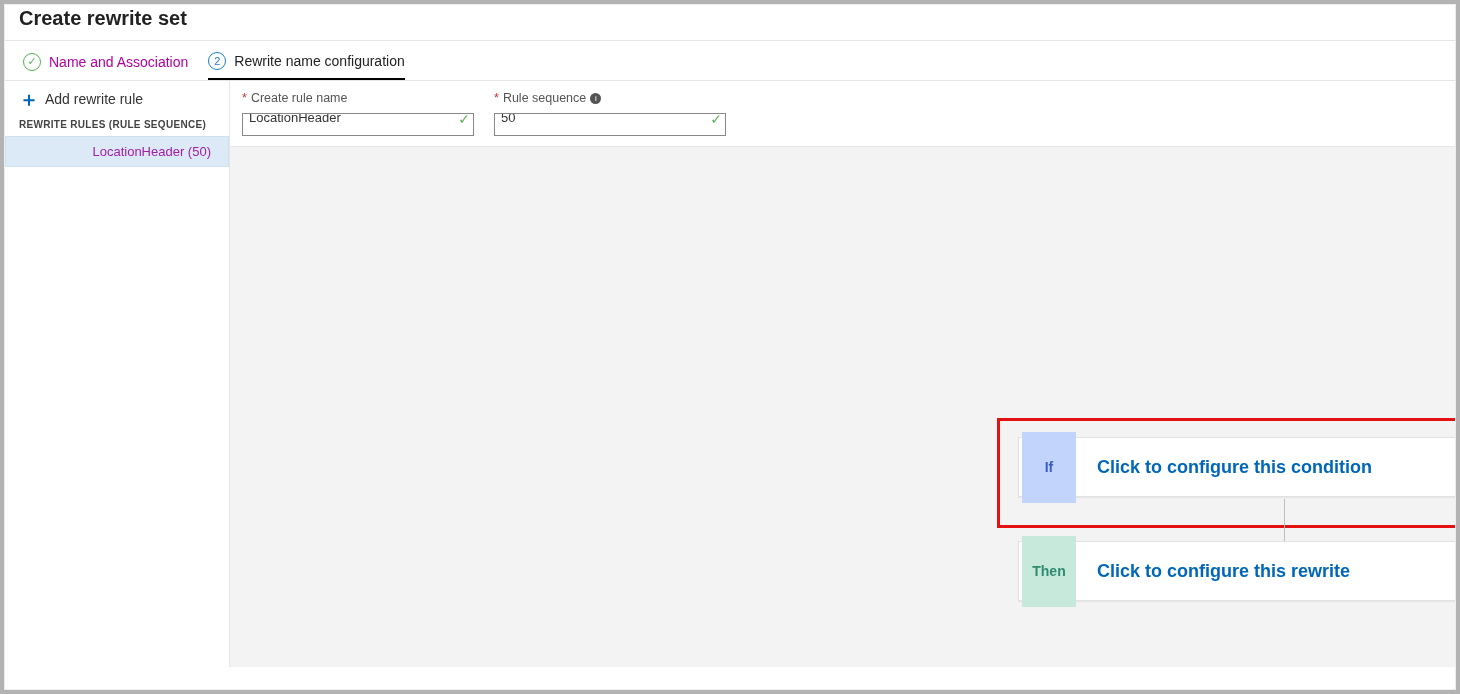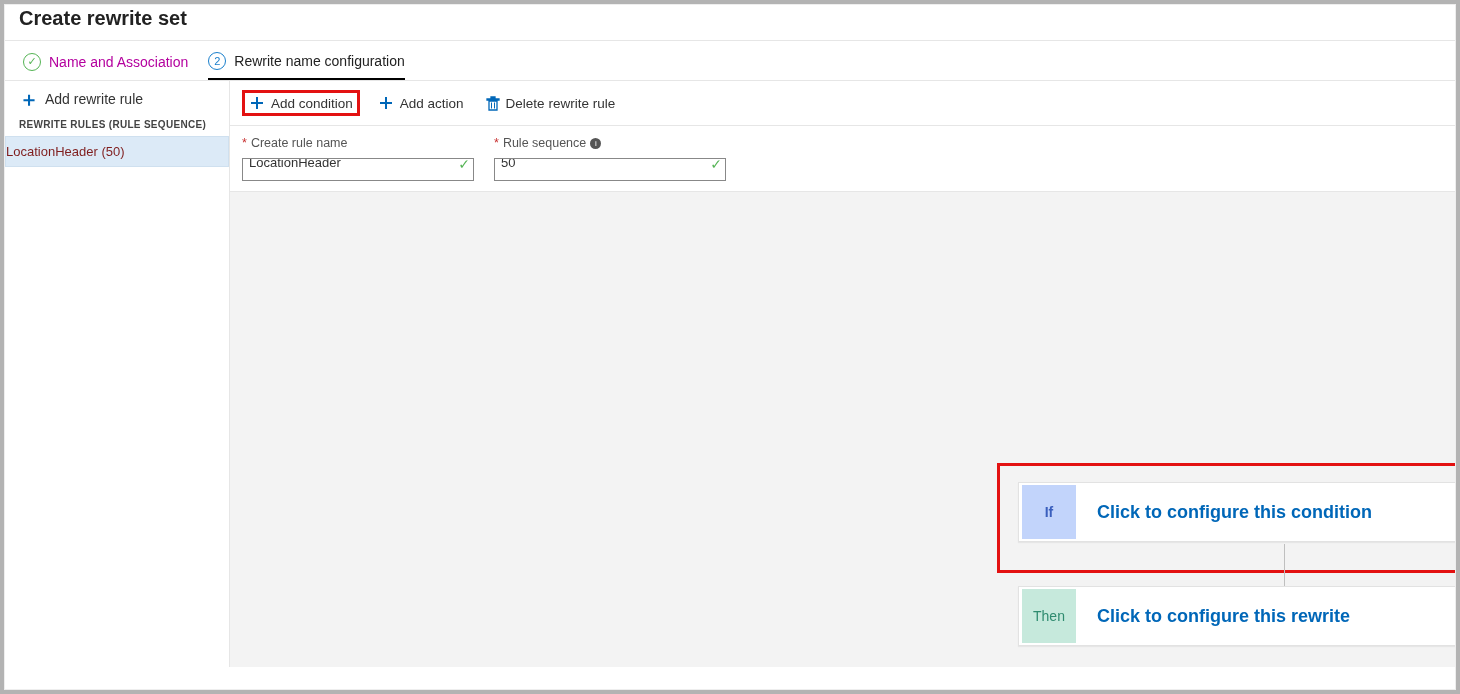--- a/index.html
+++ b/index.html
@@ -17,43 +17,43 @@
   .tab.done .circle { border:1.5px solid #55b455; color:#55b455; }
   .tab.done .tlabel { color:#b4009e; }
   .tab.active .circle { border:1.5px solid #1a7fcc; color:#1a7fcc; }
   .tab.active { border-bottom: 2px solid #000; margin-bottom:-1px; }
   .tab.active .tlabel { color:#222; }
   .body { display:flex; height: calc(100% - 98px); }
   .sidebar { width:225px; border-right:1px solid #e6e6e6; padding: 10px 0 0 0; background:#ffffff; }
   .sidebar .addrule { display:flex; align-items:center; gap:6px; font-size:14px; color:#333; padding: 0 14px 12px 14px; cursor:pointer; }
   .sidebar .plus { color:#0067b8; font-weight:bold; font-size:20px; line-height:14px; }
   .sidebar .sectionlabel { font-size:10px; font-weight:700; color:#444; letter-spacing:0.3px; padding: 0 14px 6px 14px; }
-  .rule-item { background:#dceaf7; padding: 7px 0; font-size:13px; color:#7f1d1d; border:1px solid #cfe0ef; cursor:pointer; }
+  .rule-item { background:#dceaf7; padding: 7px 17px; font-size:13px; color:#a21caf; border:1px solid #cfe0ef; cursor:pointer;text-align:right; }
   .main { flex:1; background:#f3f3f3; display:flex; flex-direction:column; }
   .toolbar { display:flex; align-items:center; gap:14px; background:#ffffff; padding: 9px 12px; border-bottom:1px solid #e6e6e6; }
   .tbtn { display:flex; align-items:center; gap:6px; font-size:13.5px; color:#333; cursor:pointer; padding:2px 4px; }
   .tbtn svg { flex:0 0 auto; }
   .highlight-red { border:3px solid #e31111; }
   .fields { display:flex; gap:20px; padding:10px 12px; background:#ffffff; border-bottom:1px solid #e6e6e6; }
   .field { display:flex; flex-direction:column; }
   .flabel { font-size:12.5px; color:#555; margin-bottom:3px; display:flex; align-items:center; gap:4px; }
   .req { color:#c83030; }
   .info-icon { width:11px; height:11px; border-radius:50%; background:#555; color:#fff; font-size:8px; display:inline-flex; align-items:center; justify-content:center; }
   .input-wrap { position:relative; width:232px; }
   .input-wrap input { width:100%; height:23px; border:1px solid #888; font-size:13px; padding:2px 22px 16px 6px; color:#333; }
   .input-wrap .check { position:absolute; right:4px; top:3px; color:#55b455; font-size:14px; }
   .canvas { flex:1; position:relative; }
   .hlbox { position:absolute; border:3px solid #e31111; }
   #hl1 { left:767px; top:271px; width:590px; height:110px; }
   .card { position:absolute; width:532px; height:60px; background:#fff; border:1px solid #e2e2e2; display:flex; align-items:center; cursor:pointer; box-shadow:0 1px 1px rgba(0,0,0,0.05); }
   #card-if { left:788px; top:290px; }
   #card-then { left:788px; top:394px; }
-  .card .badge { width:54px; height:54px; margin:3px; display:flex; align-items:center; justify-content:center; font-size:14px; }
+  .card .badge { width:54px; height:71px; margin:3px; display:flex; align-items:center; justify-content:center; font-size:14px; }
   .badge-if { background:#c2d4fb; color:#3a5fbd; font-weight:600; }
-  .badge-then { background:#c6e9dc; color:#2f8b6f; font-weight:400; }
+  .badge-then { background:#c6e9dc; color:#2f8b6f; font-weight:700; }
   .card .clink { color:#0067b8; font-size:18px; font-weight:600; margin-left:18px; }
   .connector { position:absolute; left:1054px; top:352px; width:0; height:42px; border-left:1px solid #bfbfbf; }
 </style>
 </head>
 <body>
 
 <div class="window">
 
 
   <h1 class="title">Create rewrite set</h1>
@@ -74,41 +74,20 @@
     <div class="sidebar">
       <div class="addrule">
         <span class="plus">＋</span>
         <span>Add rewrite rule</span>
       </div>
       <div class="sectionlabel">REWRITE RULES (RULE SEQUENCE)</div>
       <div class="rule-item">LocationHeader (50)</div>
     </div>
 
     <div class="main">
-      <div class="toolbar">
-        <div class="tbtn highlight-red">
-          <svg width="16" height="16" viewBox="0 0 16 16">
-              <path d="M7 2h2v5h5v2H9v5H7V9H2V7h5z" fill="#0067b8"></path>
-            </svg>
-          <span>Add condition</span>
-        </div>
-        <div class="tbtn">
-          <svg width="16" height="16" viewBox="0 0 16 16">
-              <path d="M7 2h2v5h5v2H9v5H7V9H2V7h5z" fill="#0067b8"></path>
-            </svg>
-          <span>Add action</span>
-        </div>
-        <div class="tbtn">
-          <svg width="14" height="15" viewBox="0 0 14 15">
-              <path d="M1 3h12v1H1zM3 5h8v9H3zM5 1h4v1H5z" fill="none" stroke="#0067b8" stroke-width="1.3"></path>
-              <path d="M5.5 6.5v6M8.5 6.5v6" stroke="#0067b8" stroke-width="1"></path>
-            </svg>
-          <span>Delete rewrite rule</span>
-        </div>
-      </div>
 
       <div class="fields">
         <div class="field">
           <div class="flabel">
             <span class="req">*</span>
             <span>Create rule name</span>
           </div>
           <div class="input-wrap">
             <input type="text" value="LocationHeader" style="">
             <span class="check">✓</span>

